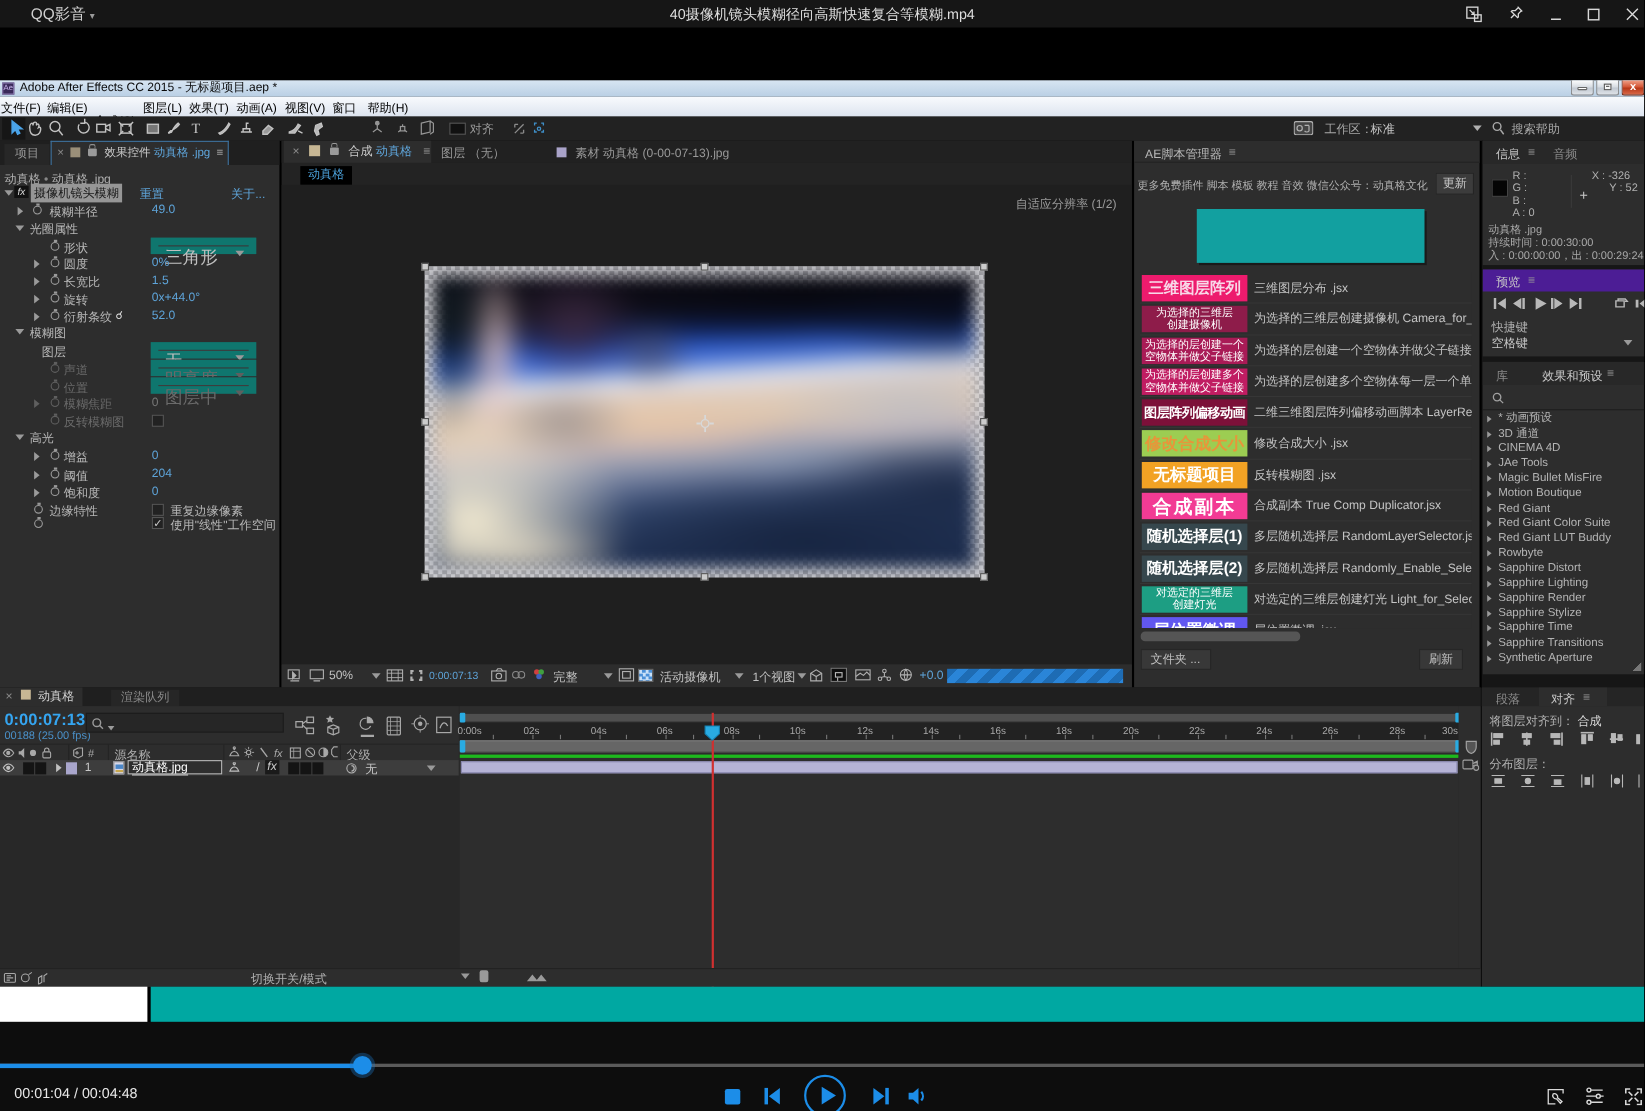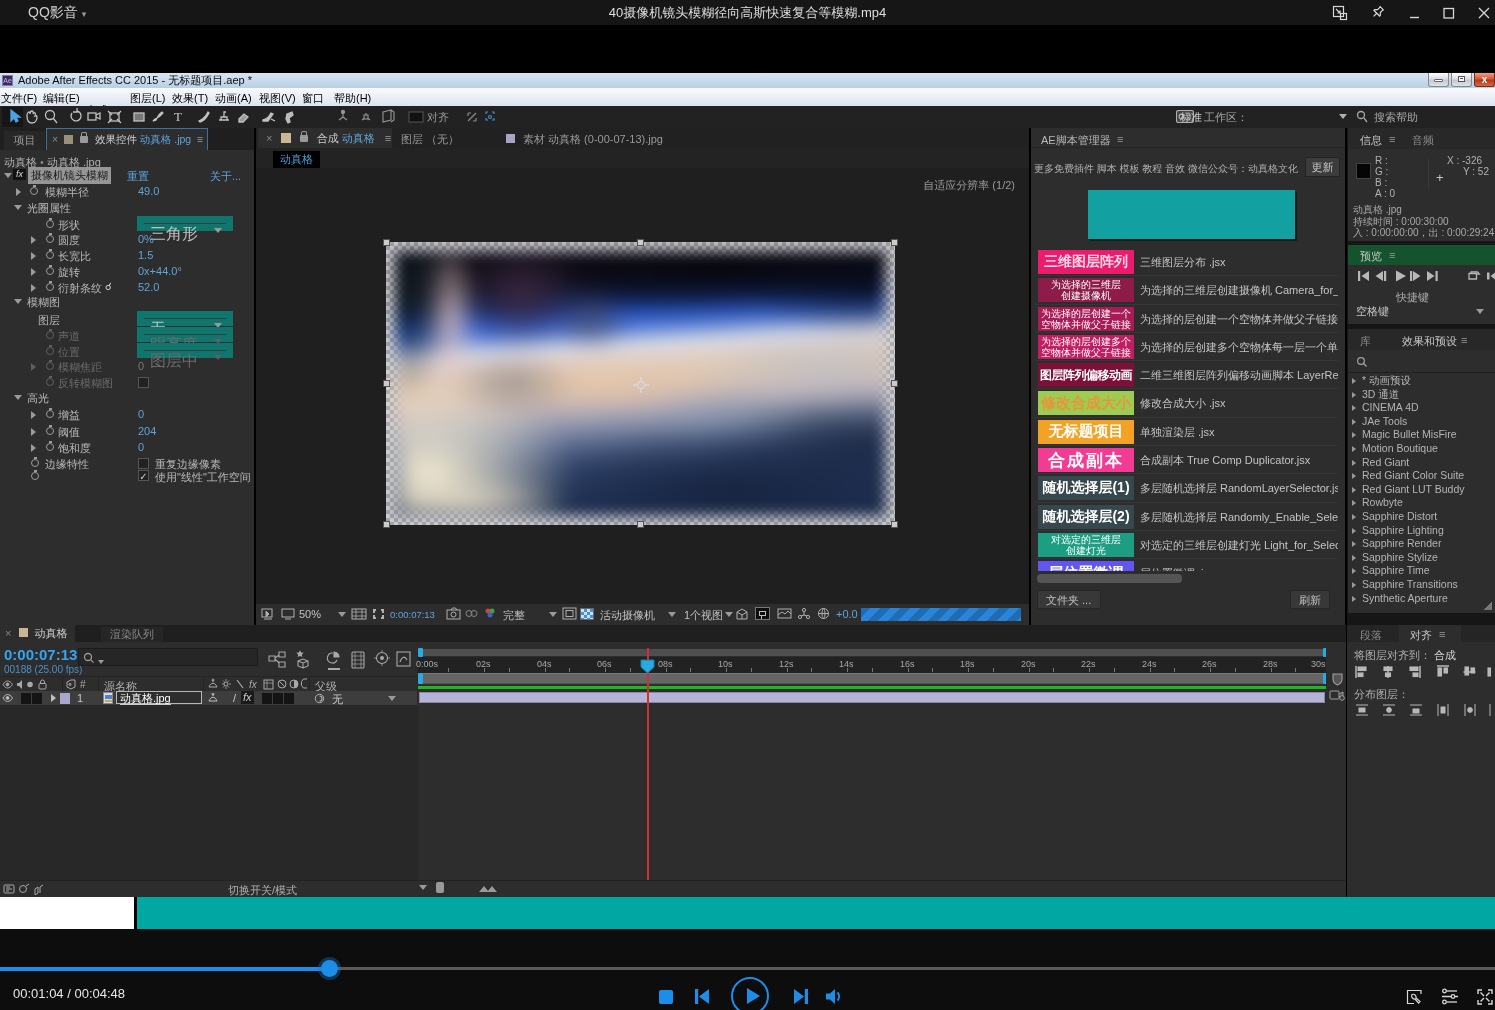--- a/index.html
+++ b/index.html
@@ -133,21 +133,21 @@
         <path d="M486 8v-2h2m4 0h2v2m0 4v2h-2m-4 0h-2v-2"></path>
           <circle cx="490" cy="11" r="1.5"></circle>
       </g>
     </svg>
     <svg class="abs" style="left:1176px;top:4px;" width="18" height="13" viewBox="0 0 18 13" fill="none" stroke="#b0b0b0" stroke-width="1.1">
       <rect x="0.5" y="0.5" width="17" height="12" rx="2" fill="#444"></rect>
         <circle cx="5.5" cy="6.5" r="2.4"></circle>
         <path d="M10 4h4M10 9a2.5 2.5 0 0 0 4 0V4"></path>
     </svg>
     <div class="abs" style="left:1204px;top:4px;font-size:11px;color:#a8a8a8;">工作区：</div>
-    <div class="abs" style="left:1180px;top:4px;font-size:11px;color:#c8c8c8;">标准</div>
+    <div class="abs" style="left:1246px;top:4px;font-size:11px;color:#c8c8c8;">标准</div>
     <div class="abs" style="left:1339px;top:8px;width:0;height:0;border-left:4px solid transparent;border-right:4px solid transparent;border-top:5px solid #b0b0b0;"></div>
     <svg class="abs" style="left:1356px;top:4px;" width="12" height="13" viewBox="0 0 12 13" fill="none" stroke="#a8a8a8" stroke-width="1.3">
         <circle cx="5" cy="5" r="3.5"></circle>
         <path d="M8 8l3 4"></path>
       </svg>
     <div class="abs" style="left:1374px;top:4px;font-size:11px;color:#a8a8a8;">搜索帮助</div>
   </div>
 
   <div id="fxpanel" class="abs panel" style="left:0;top:128px;width:254px;height:497px;">
     <div class="abs tabbar" style="left:0;top:0;width:254px;height:22px;">
@@ -433,21 +433,21 @@
       <div class="srow">
           <div class="sbtn" style="background:#7c1039;font-size:12px;letter-spacing:-0.5px;">图层阵列偏移动画</div>
           <div class="sdesc">二维三维图层阵列偏移动画脚本 LayerRepeate</div>
         </div>
       <div class="srow">
           <div class="sbtn" style="background:#9ccd52;font-size:15px;color:#e8953a;">修改合成大小</div>
           <div class="sdesc">修改合成大小 .jsx</div>
         </div>
       <div class="srow">
           <div class="sbtn" style="background:#f2a224;font-size:15px;">无标题项目</div>
-          <div class="sdesc">单独渲染层 .jsx</div>
+          <div class="sdesc">反转模糊图 .jsx</div>
         </div>
       <div class="srow">
           <div class="sbtn" style="background:#f23b94;font-size:17px;letter-spacing:2px;">合成副本</div>
           <div class="sdesc">合成副本 True Comp Duplicator.jsx</div>
         </div>
       <div class="srow">
           <div class="sbtn" style="background:#36474d;font-size:14px;">随机选择层(1)</div>
           <div class="sdesc">多层随机选择层 RandomLayerSelector.jsx</div>
         </div>
       <div class="srow">
@@ -477,35 +477,35 @@
       </div>
       <div class="abs" style="left:8px;top:35px;width:15px;height:16px;background:#050505;border:1px solid #444;"></div>
       <div class="abs" style="left:27px;top:27px;color:#b0b0b0;line-height:11px;font-size:10px;">R :<br>G :<br>B :<br>A : 0</div>
       <div class="abs" style="left:80px;top:31px;width:1px;height:30px;background:#3a3a3a;"></div>
       <div class="abs" style="left:99px;top:27px;color:#b0b0b0;font-size:10px;line-height:11px;">X : -326<br><span style="margin-left:16px;">Y : 52</span></div>
       <div class="abs" style="left:88px;top:42px;color:#c8c8c8;font-size:13px;">+</div>
       <div class="abs" style="left:5px;top:76px;color:#a8a8a8;font-size:10px;line-height:11.5px;">动真格 .jpg<br>持续时间 : 0:00:30:00<br>入 : 0:00:00:00，出 : 0:00:29:24</div>
     </div>
 
     <div class="abs panel" style="left:1px;top:117px;width:147px;height:79px;">
-      <div class="abs" style="left:0;top:0;width:147px;height:20px;background:#14532d;">
+      <div class="abs" style="left:0;top:0;width:147px;height:20px;background:#4c1d95;">
         <span class="abs" style="left:12px;top:4px;color:#c8c8c8;">预览</span>
         <span class="abs" style="left:41px;top:4px;color:#999;">≡</span>
       </div>
       <svg class="abs" style="left:9px;top:25px;" width="140" height="12" viewBox="0 0 140 12" fill="#b8b8b8">
         <path d="M1 1h2.2v10H1zM12 1v10L4.5 6z"></path>
         <path d="M26 1v10L18.5 6zM27 1h2.2v10H27z"></path>
         <path d="M39 0.5L49 6l-10 5.5z"></path>
         <path d="M56 1v10L63.5 6zM53 1h2.2v10H53z"></path>
         <path d="M70 1v10L77.5 6zM78.5 1h2.2v10h-2.2z"></path>
         <path d="M112 3.5h7.5V9H112zM114 3.5V1.8h6.5l1.8 2.2h-2" fill="none" stroke="#b8b8b8" stroke-width="1.3"></path>
         <path d="M130 2.5h2.5v7H130zM133.5 6l5-4v8z"></path>
           <path d="M139.5 1v10" stroke="#b8b8b8" stroke-width="1.5"></path>
       </svg>
-      <div class="abs" style="left:8px;top:45px;color:#b0b0b0;margin-left:40px;">快捷键</div>
+      <div class="abs" style="left:8px;top:45px;color:#b0b0b0;">快捷键</div>
       <div class="abs" style="left:8px;top:59px;color:#c8c8c8;">空格键</div>
       <i class="tri-d" style="left:128px;top:64px;"></i>
     </div>
 
     <div class="abs panel" style="left:1px;top:201px;width:147px;height:284px;">
       <div class="abs" style="left:0;top:0;width:147px;height:21px;background:#282828;">
         <span class="abs" style="left:12px;top:5px;color:#8a8a8a;">库</span>
         <span class="abs" style="left:54px;top:5px;color:#c8c8c8;">效果和预设</span>
         <span class="abs" style="left:113px;top:5px;color:#999;">≡</span>
       </div>

